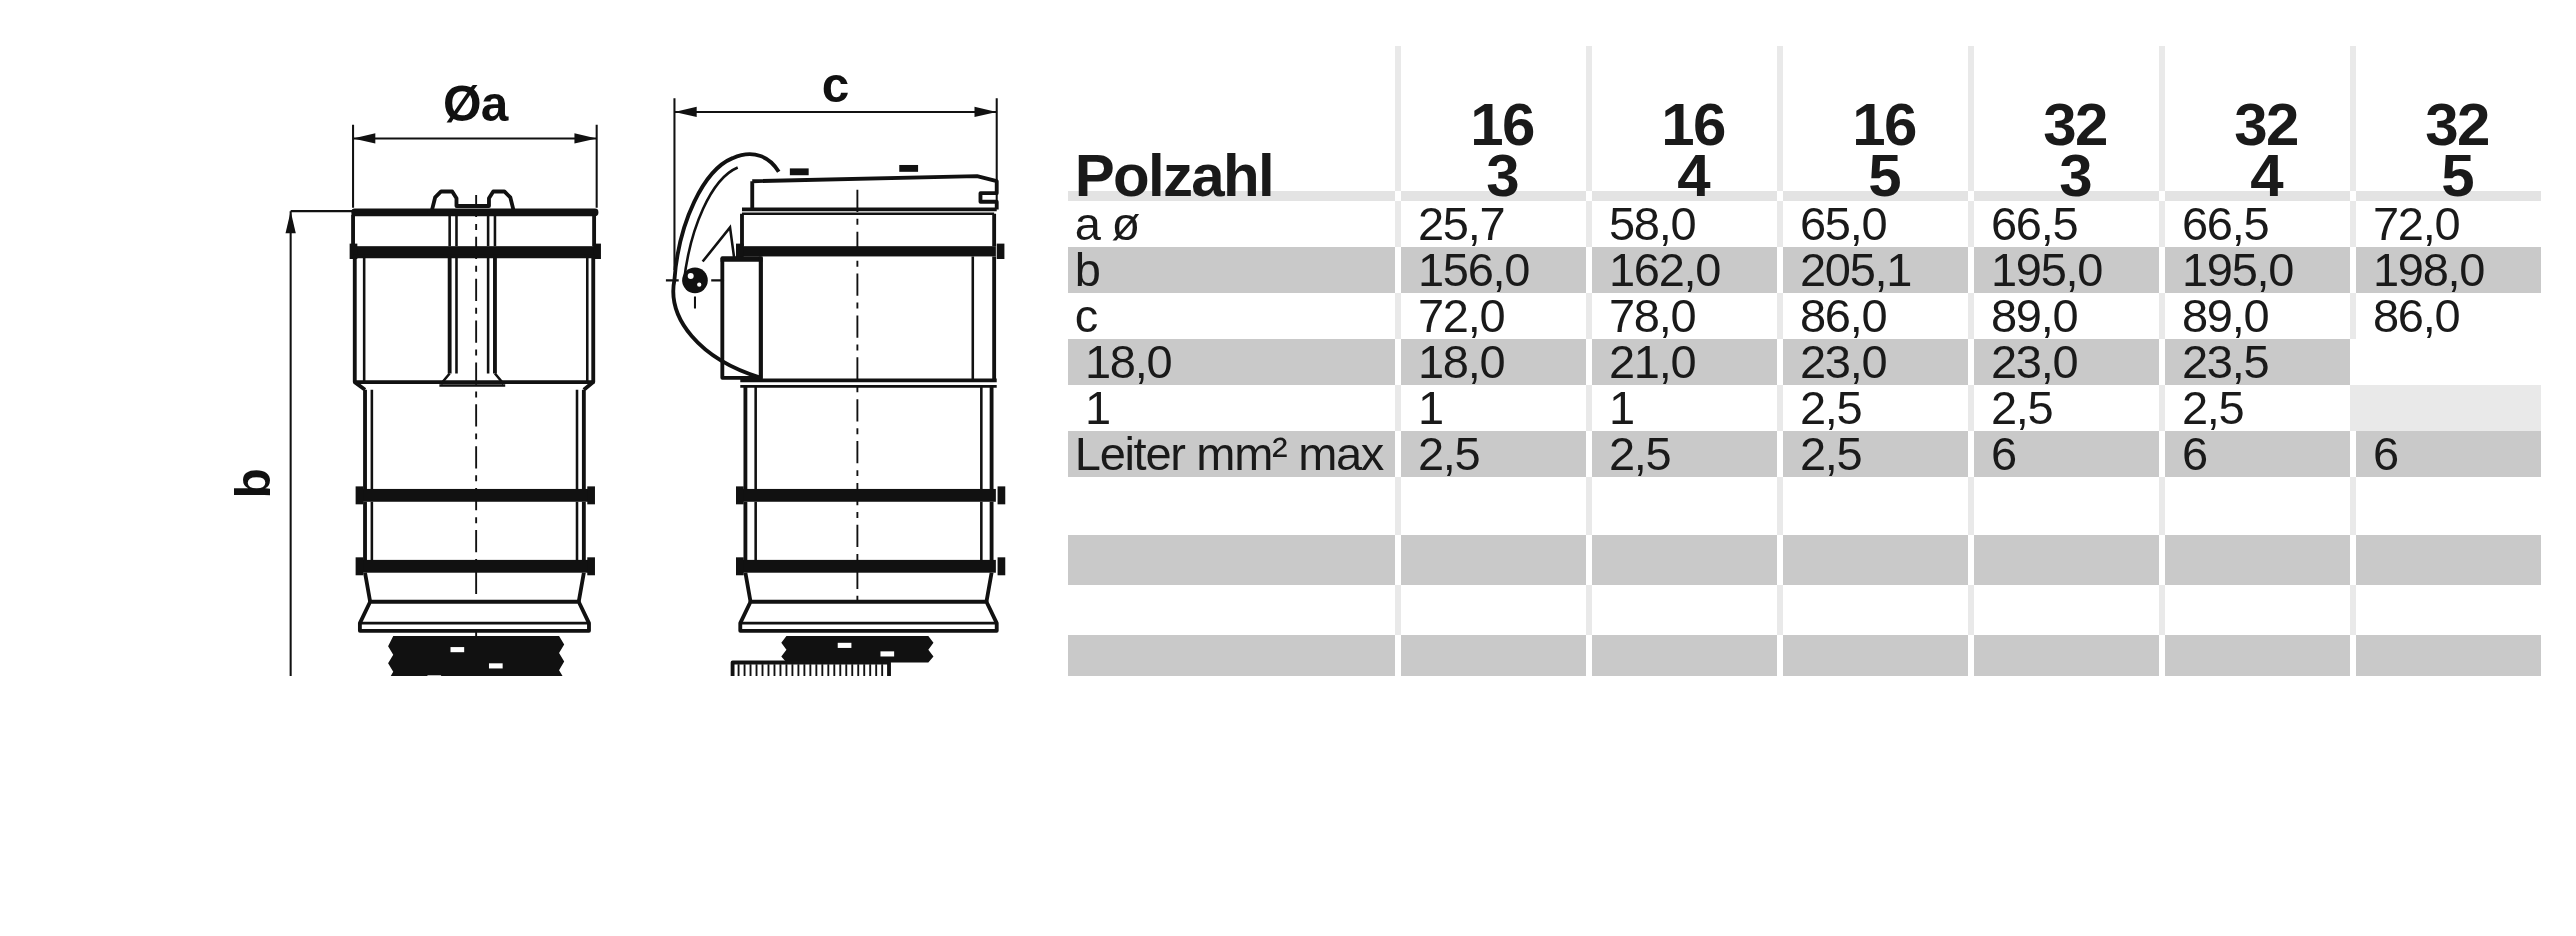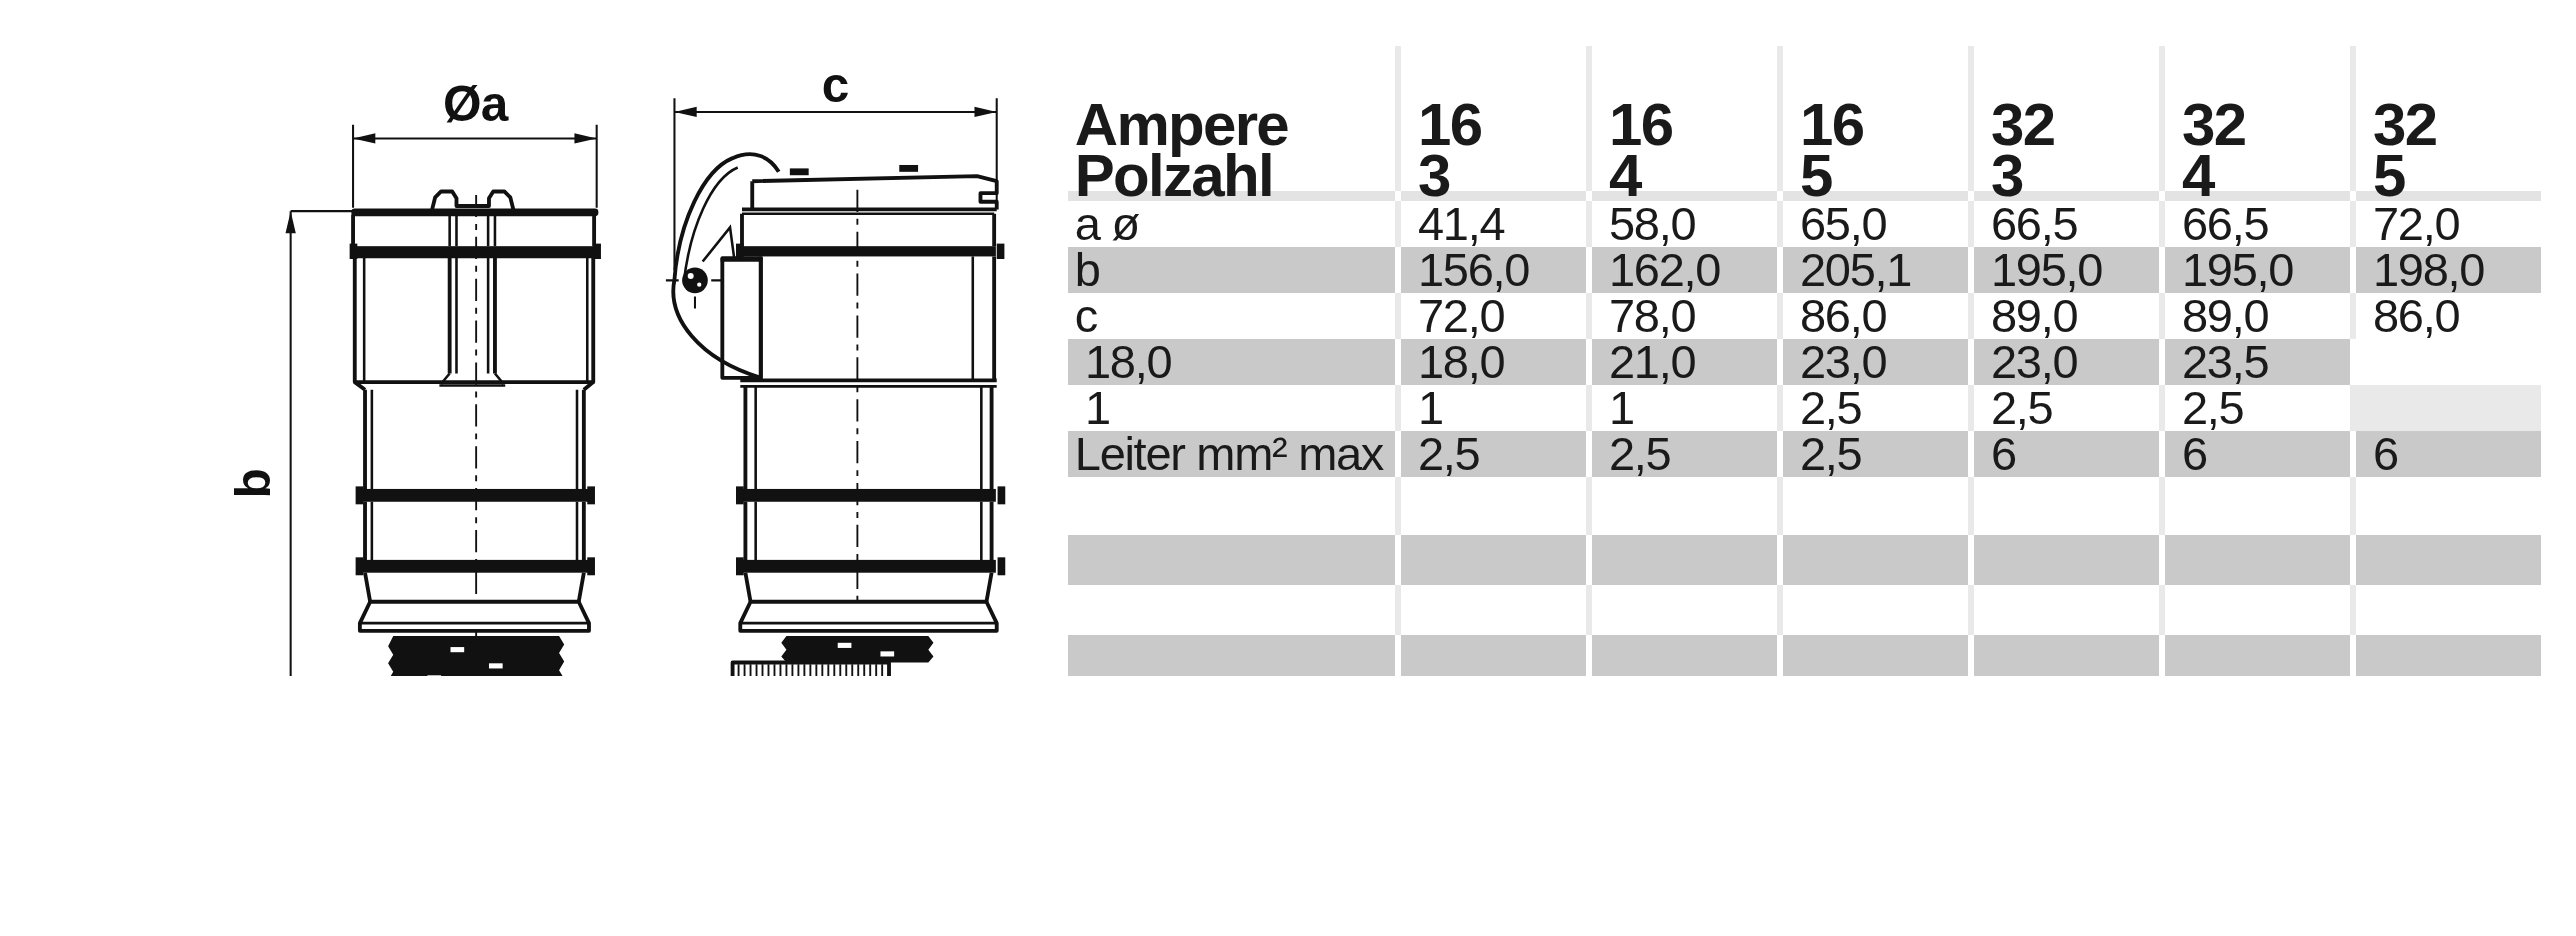--- a/index.html
+++ b/index.html
@@ -25,21 +25,21 @@
   .trow.grayrow>div{background:#c9c9c9;}
   .trow.band{background:#fff;height:10.3px;}
   .trow.band>div{background:#e3e3e3;}
   .header{height:191px;position:relative;}
   .htopmask{position:absolute;left:0;top:0;width:100%;height:46px;background:#fff;z-index:2;}
   .hcell{display:flex;flex-direction:column;justify-content:flex-end;
          font-weight:bold;font-size:60px;line-height:51px;letter-spacing:-1.7px;
          padding-left:6.8px;white-space:nowrap;}
   .hcell>span{display:block;margin-bottom:0;}
   .hcell .shift{margin-bottom:-10.3px;}
-  .hnum{padding-left:17px;}
+  .hnum{padding-left:17px;text-align:center;}
   .drow{height:46px;font-size:47px;letter-spacing:-1.3px;}
   .drow>div{line-height:46px;white-space:nowrap;overflow:visible;}
   .drow .lab{padding-left:6.8px;}
   .drow .val{padding-left:17px;}
   .spacer{height:58px;}
   .er-g{height:50px;}
   .er-w{height:50px;}
 </style>
 </head>
 <body>
@@ -188,21 +188,21 @@
     </g>
 
     <text class="plbl" x="88" y="1007">3 MB 62</text>
   </svg>
 
   <div class="tbl">
 
     <div class="trow lines header">
       <div class="hcell">
         <span class="shift">
-          <span>Ampere</span><br>
+          <br>
           <span>Polzahl</span>
         </span>
       </div>
       <div class="hcell hnum">
           <span class="shift"><span>16</span><br><span>3</span></span>
         </div>
       <div class="hcell hnum">
           <span class="shift"><span>16</span><br><span>4</span></span>
         </div>
       <div class="hcell hnum">
@@ -225,21 +225,21 @@
         <div></div>
         <div></div>
         <div></div>
         <div></div>
         <div></div>
         <div></div>
     </div>
 
     <div class="trow lines drow">
       <div class="lab">a ø</div>
-      <div class="val">41,4</div>
+      <div class="val">25,7</div>
       <div class="val">58,0</div>
       <div class="val">65,0</div>
       <div class="val">66,5</div>
       <div class="val">66,5</div>
       <div class="val">72,0</div>
     </div>
     <div class="trow grayrow drow">
       <div class="lab">b</div>
       <div class="val">156,0</div>
       <div class="val">162,0</div>

